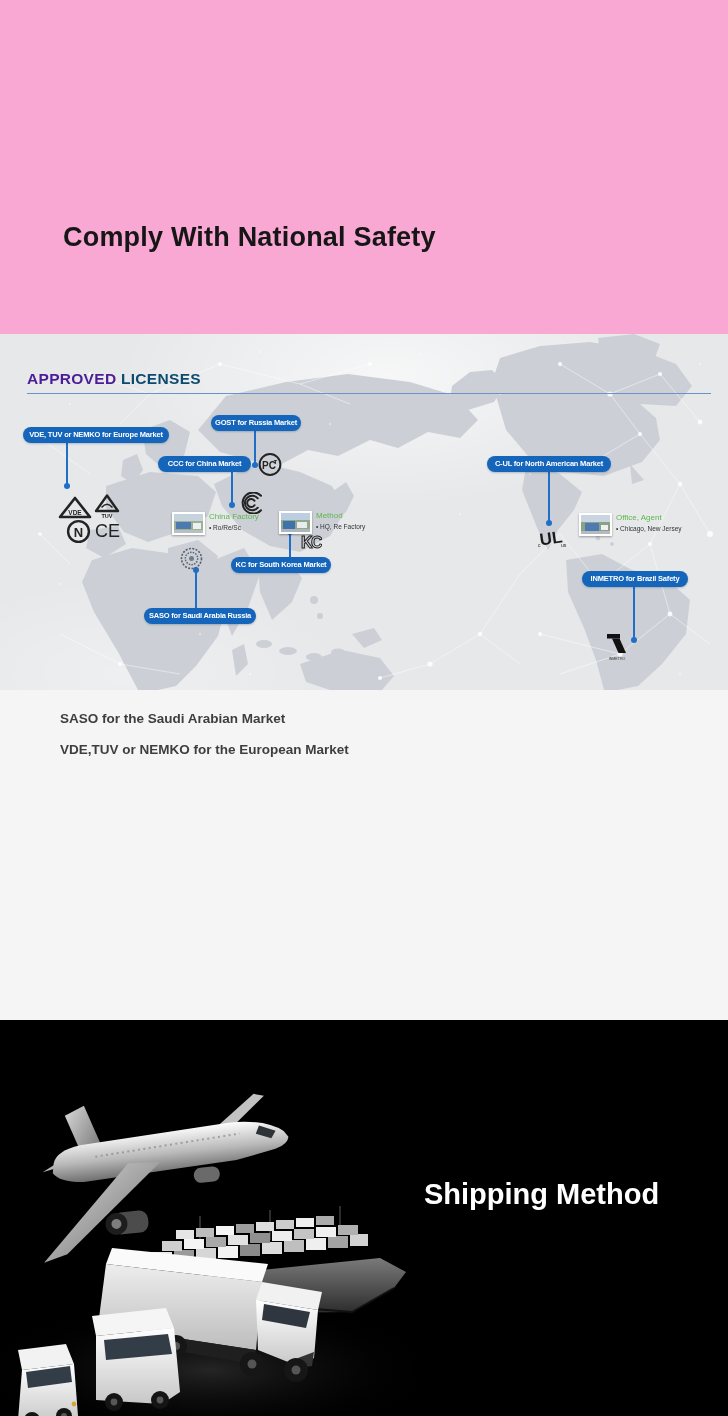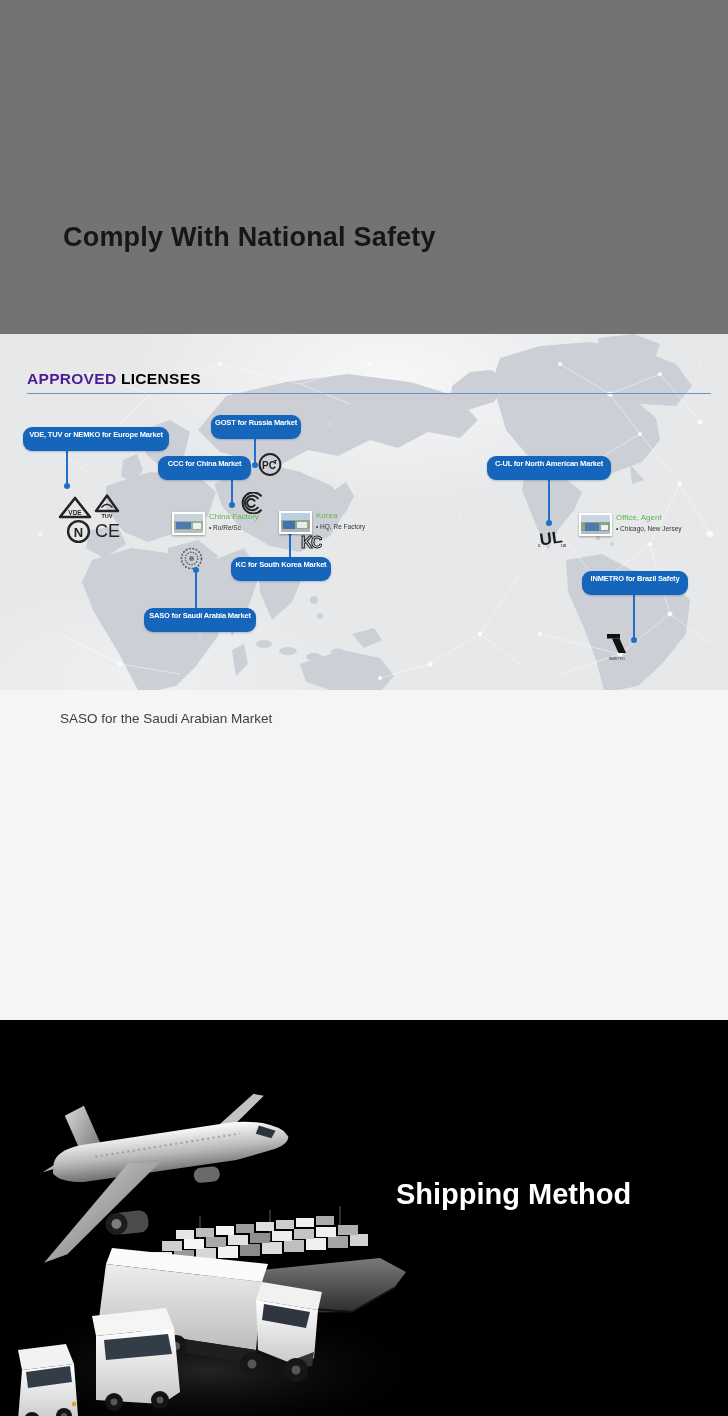--- a/index.html
+++ b/index.html
@@ -1,56 +1,56 @@
 <!DOCTYPE html>
 <html><head>
 <meta charset="utf-8">
 <style>
   * { margin:0; padding:0; box-sizing:border-box; }
   body { background:#ffffff; font-family:"Liberation Sans", sans-serif; }
   .page { position:relative; width:728px; height:1416px; overflow:hidden; background:#f4f4f5; }
 
   
-  .hero { position:relative; width:728px; height:334px; background:#737373; }
+  .hero { position:relative; width:728px; height:334px; background:#f9a8d4; }
   .hero .title { position:absolute; left:63px; top:219px; color:#161616; font-weight:bold;
                  font-size:27px; line-height:36px; letter-spacing:.2px; }
 
   
   .mapsec { position:relative; width:728px; height:356px; background:#e7e8ea; overflow:hidden; }
   .mapsec svg.worldmap { position:absolute; left:0; top:0; }
   .al-title { position:absolute; left:27px; top:36px; font-weight:bold; font-size:15.5px; letter-spacing:.3px; }
   .al-title .w1 { color:#4c1d95; }
-  .al-title .w2 { color:#000000; }
+  .al-title .w2 { color:#0c4a6e; }
   .al-underline { position:absolute; left:27px; top:59px; width:684px; height:1px; background:#6b93c9; }
 
-  .pill { position:absolute; height:24px; line-height:16px; background:#1565bb; border-radius:9px;
+  .pill { position:absolute; height:16px; line-height:16px; background:#1565bb; border-radius:9px;
           color:#ffffff; font-size:7.5px; font-weight:bold; text-align:center; white-space:nowrap;
           letter-spacing:-.2px; box-shadow:0 1px 2px rgba(20,50,100,.25); }
   .conn { position:absolute; width:2px; background:#1f6fc8; }
   .node-dot { position:absolute; width:6px; height:6px; border-radius:50%; background:#1f6fc8; }
 
   .mark { position:absolute; }
   .mark svg text { font-family:"Liberation Sans", sans-serif; }
 
   .photo-card { position:absolute; display:flex; gap:4px; align-items:flex-start; }
   .photo { width:33px; height:23px; border:2px solid #fff; box-shadow:0 1px 2px rgba(0,0,0,.35); flex:0 0 auto; }
   .photo svg { display:block; }
   .cap .cap-title { color:#5cb64e; font-weight:normal; font-size:8px; white-space:nowrap; }
   .cap .cap-sub { color:#333; font-size:6.5px; margin-top:3px; white-space:nowrap; }
 
   
-  .listsec { position:relative; width:728px; height:330px; background:#f5f5f6; }
+  .listsec { position:relative; width:728px; height:330px; background:#f5f5f6;font-weight:bold; }
   .cols { display:flex; padding:22px 0 0 60px; }
   .col-left { width:398px; }
   .li { font-size:13.5px; color:#3e3e3e; margin-bottom:17px; line-height:13.5px; height:13.5px; }
 
   
   .shipsec { position:relative; width:728px; height:396px; background:#000; }
   .shipsec .graphic { position:absolute; left:0; top:0; }
-  .ship-title { position:absolute; left:396px; top:158px; color:#ffffff; font-weight:bold; font-size:29px; }
+  .ship-title { position:absolute; left:424px; top:158px; color:#ffffff; font-weight:bold; font-size:29px; }
   .ship-body  { position:absolute; left:413px; top:216px; width:290px; color:#f2f2f2;
                 font-size:13px; line-height:24.5px; }
 </style>
 </head>
 <body>
 
 <div class="page">
 
   <section class="hero">
     <div class="title">
@@ -166,21 +166,21 @@
     <i class="node-dot" style="left:546px;top:186px"></i>
     <i class="node-dot" style="left:287px;top:195px"></i>
     <i class="node-dot" style="left:193px;top:233px"></i>
     <i class="node-dot" style="left:631px;top:303px"></i>
 
     <div class="pill" style="left:23px;top:93px;width:146px">VDE, TUV or NEMKO for Europe Market</div>
     <div class="pill" style="left:211px;top:81px;width:90px">GOST for Russia Market</div>
     <div class="pill" style="left:158px;top:122px;width:93px">CCC for China Market</div>
     <div class="pill" style="left:487px;top:122px;width:124px">C-UL for North American Market</div>
     <div class="pill" style="left:231px;top:223px;width:100px">KC for South Korea Market</div>
-    <div class="pill" style="left:144px;top:274px;width:112px">SASO for Saudi Arabia Market</div>
+    <div class="pill" style="left:144px;top:274px;width:112px">SASO for Saudi Arabia Russia</div>
     <div class="pill" style="left:582px;top:237px;width:106px">INMETRO for Brazil Safety</div>
 
     <span class="mark" style="left:58px;top:162px">
       <svg width="34" height="24" viewBox="0 0 34 24">
         <path d="M17 2 L32 21 L2 21 Z" fill="none" stroke="#232323" stroke-width="2.6" stroke-linejoin="round"></path>
         <text x="17" y="19" font-size="6.5" font-weight="bold" text-anchor="middle" fill="#232323">VDE</text>
       </svg>
     </span>
     <span class="mark" style="left:94px;top:160px">
       <svg width="26" height="25" viewBox="0 0 26 25">
@@ -262,21 +262,21 @@
       <span class="photo">
         <svg width="29" height="19" viewBox="0 0 29 19">
           <rect width="29" height="7" fill="#bccfe0"></rect>
             <rect y="7" width="29" height="12" fill="#93a88a"></rect>
           <rect x="2" y="8" width="12" height="8" fill="#3f72ab"></rect>
             <rect x="16" y="9" width="10" height="6" fill="#e8ecef"></rect>
           <rect y="16" width="29" height="3" fill="#aeb6bd"></rect>
         </svg>
       </span>
       <span class="cap">
-        <div class="cap-title">Korea</div>
+        <div class="cap-title">Method</div>
         <div class="cap-sub">• HQ, Re Factory</div>
       </span>
     </div>
     <div class="photo-card" style="left:579px;top:179px">
       <span class="photo">
         <svg width="29" height="19" viewBox="0 0 29 19">
           <rect width="29" height="7" fill="#c9d6e2"></rect>
             <rect y="7" width="29" height="12" fill="#8da284"></rect>
           <rect x="4" y="8" width="14" height="8" fill="#4d7bb1"></rect>
             <rect x="20" y="10" width="7" height="5" fill="#eef1f3"></rect>
@@ -287,20 +287,21 @@
         <div class="cap-title">Office, Agent</div>
         <div class="cap-sub">• Chicago, New Jersey</div>
       </span>
     </div>
   </section>
 
   <section class="listsec">
     <div class="cols">
       <div class="col-left">
         <div class="li">SASO for the Saudi Arabian Market</div>
+        <div class="li">VDE,TUV or NEMKO for the European Market</div>
       </div>
     </div>
   </section>
 
   <section class="shipsec">
     <svg class="graphic" width="412" height="396" viewBox="0 0 412 396">
       <defs>
         <linearGradient id="fuse" x1="0" y1="0" x2="0" y2="1">
           <stop offset="0" stop-color="#fdfdfd"></stop>
             <stop offset=".55" stop-color="#b9b9b9"></stop>

